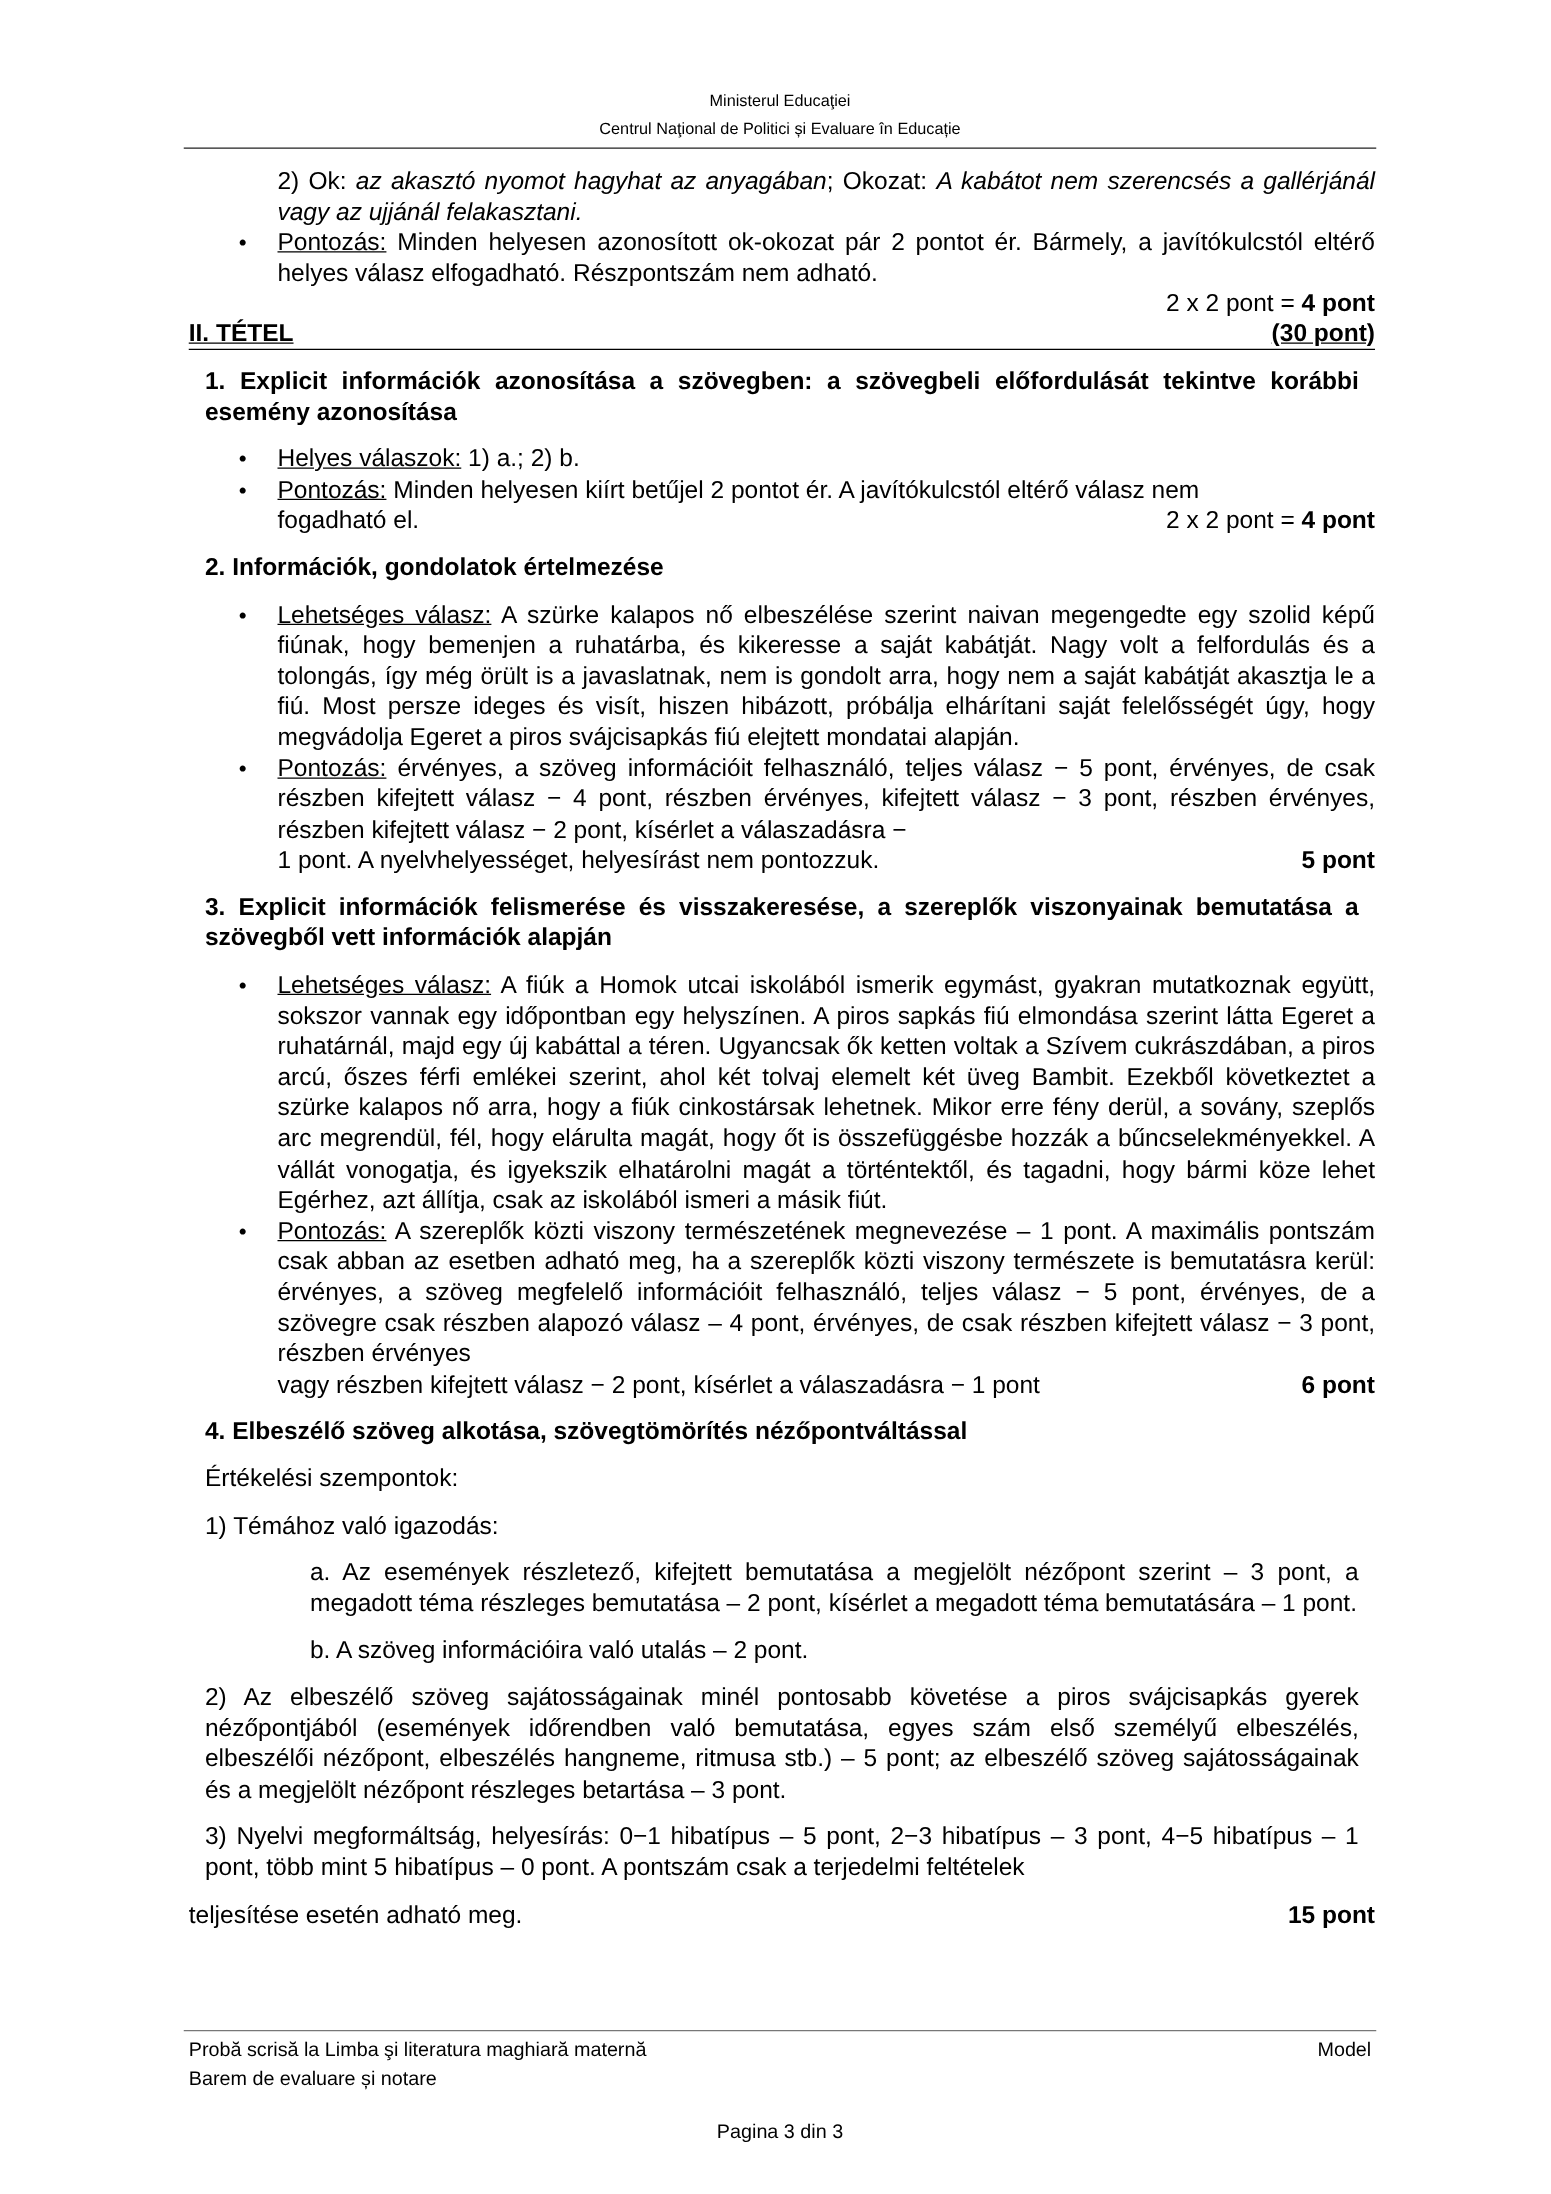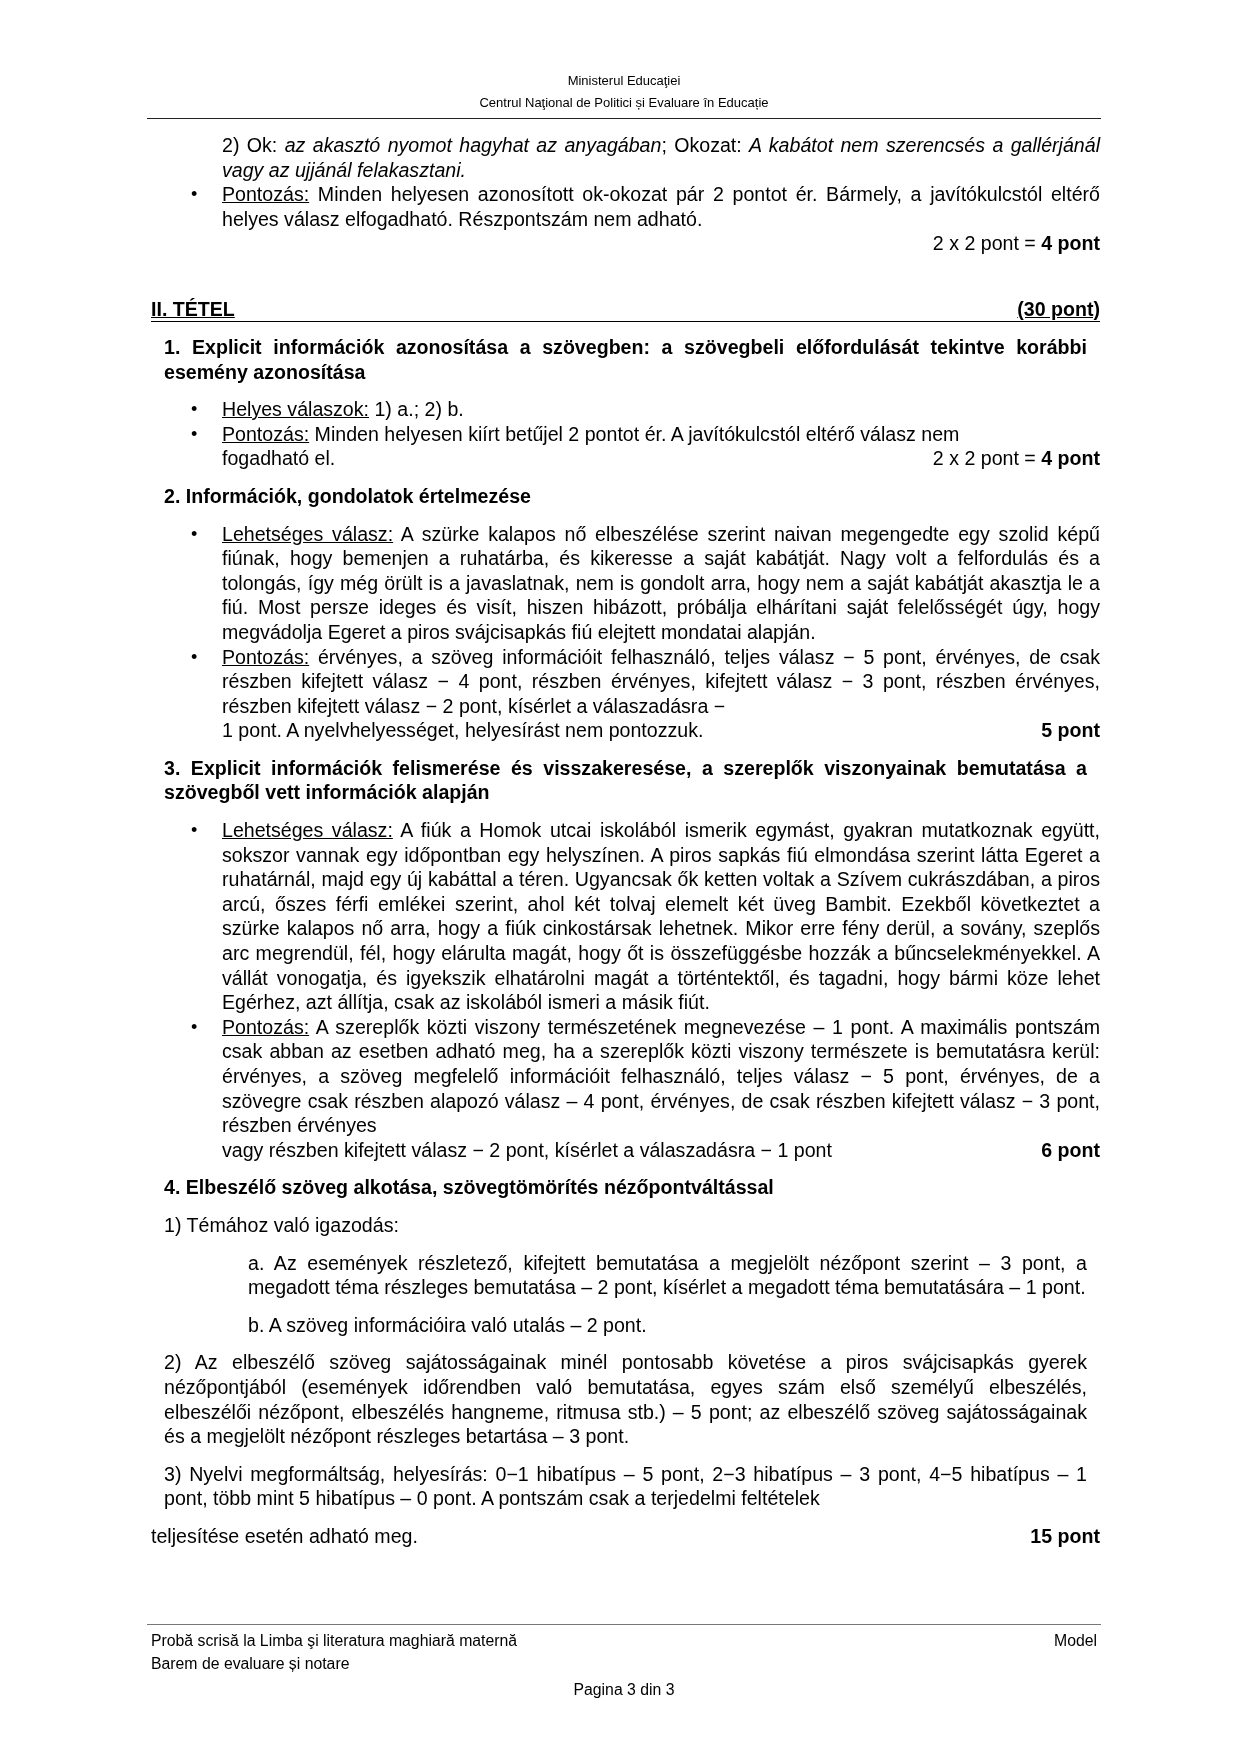--- a/index.html
+++ b/index.html
@@ -14,27 +14,27 @@
   .just { text-align: justify; }
   .num-item { padding-left: 71px; }
   .bullet-item { position: relative; padding-left: 71px; text-align: justify; }
   .bullet-item .bullet { position: absolute; left: 40px; top: 0; font-size: 18px; }
   .ul { text-decoration: underline; }
   .it { font-style: italic; }
   .bold { font-weight: bold; }
   .right { text-align: right; }
   .tetel { font-weight: bold; text-decoration: underline; display: flex; justify-content: space-between;
            border-bottom: 1.5px solid #000; line-height: 23px; }
-  .tetel span { text-decoration: none; margin-top: 42px; }
+  .tetel span { text-decoration: none; }
   .sub-item { padding-left: 84px; text-align: justify; }
   .last-line-flex { display: flex; justify-content: space-between; }
   .footer { position: absolute; left: 147px; top: 1624px; width: 954px; font-size: 15.8px; line-height: 23px; }
   .footer .rule { border-top: 1.8px solid #777; height: 0; margin-bottom: 4px; }
   .footer .line { display: flex; justify-content: space-between; padding: 0 4px 0 4px; text-align: right; }
-  .footer .page { text-align: center; margin-top: 3px; }
+  .footer .page { text-align: center; margin-top: 19px; }
 </style>
 </head>
 <body>
 
 <div class="page-header">
   <div>Ministerul Educaţiei</div>
   <div>Centrul Naţional de Politici și Evaluare în Educație</div>
   <div class="rule"></div>
 </div>
 
@@ -103,20 +103,21 @@
     <span class="bullet">•</span>
     <span class="ul">Pontozás:</span>
     <span>A szereplők közti viszony természetének megnevezése – 1 pont. A maximális pontszám csak abban az esetben adható meg, ha a szereplők közti viszony természete is bemutatásra kerül: érvényes, a szöveg megfelelő információit felhasználó, teljes válasz − 5 pont, érvényes, de a szövegre csak részben alapozó válasz – 4 pont, érvényes, de csak részben kifejtett válasz − 3 pont, részben érvényes</span>
     <div class="last-line-flex">
       <span>vagy részben kifejtett válasz − 2 pont, kísérlet a válaszadásra − 1 pont</span>
       <span class="bold">6 pont</span>
     </div>
   </div>
 
   <p class="bold">4. Elbeszélő szöveg alkotása, szövegtömörítés nézőpontváltással</p>
+  <p>Értékelési szempontok:</p>
   <p>1) Témához való igazodás:</p>
   <p class="sub-item">a. Az események részletező, kifejtett bemutatása a megjelölt nézőpont szerint – 3 pont, a megadott téma részleges bemutatása – 2 pont, kísérlet a megadott téma bemutatására – 1 pont.</p>
   <p class="sub-item">b. A szöveg információira való utalás – 2 pont.</p>
   <p class="just">2) Az elbeszélő szöveg sajátosságainak minél pontosabb követése a piros svájcisapkás gyerek nézőpontjából (események időrendben való bemutatása, egyes szám első személyű elbeszélés, elbeszélői nézőpont, elbeszélés hangneme, ritmusa stb.) – 5 pont; az elbeszélő szöveg sajátosságainak és a megjelölt nézőpont részleges betartása – 3 pont.</p>
   <div>
     <p class="just">3) Nyelvi megformáltság, helyesírás: 0−1 hibatípus – 5 pont, 2−3 hibatípus – 3 pont, 4−5 hibatípus – 1 pont, több mint 5 hibatípus – 0 pont. A pontszám csak a terjedelmi feltételek</p>
     <div class="last-line-flex">
       <span>teljesítése esetén adható meg.</span>
       <span class="bold">15 pont</span>
     </div>

